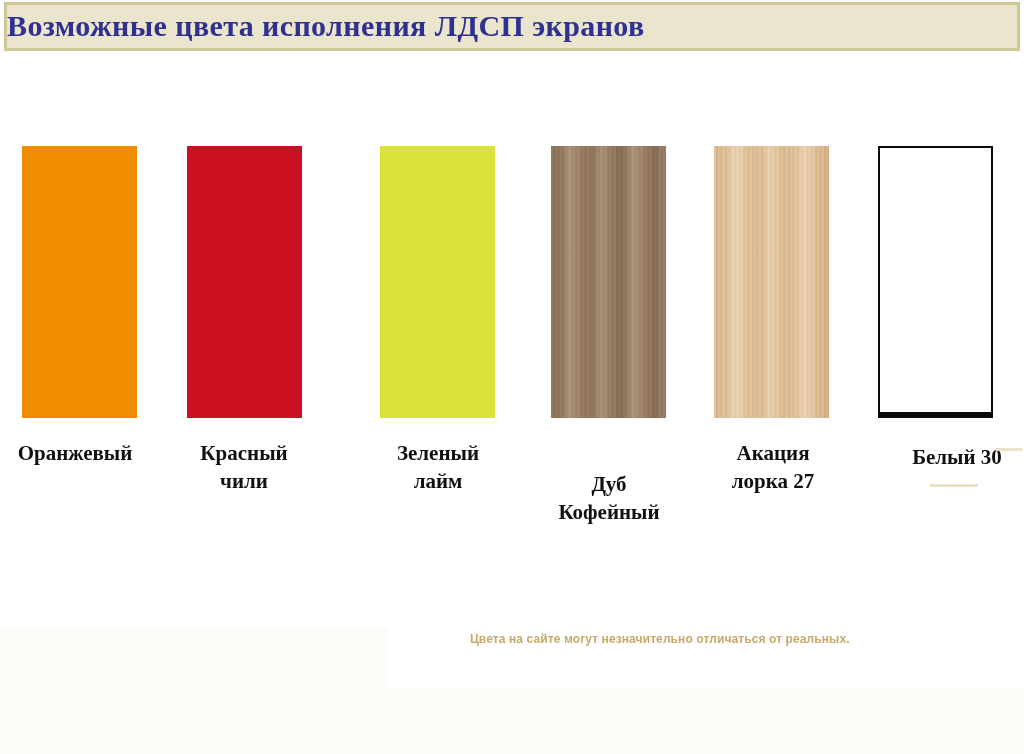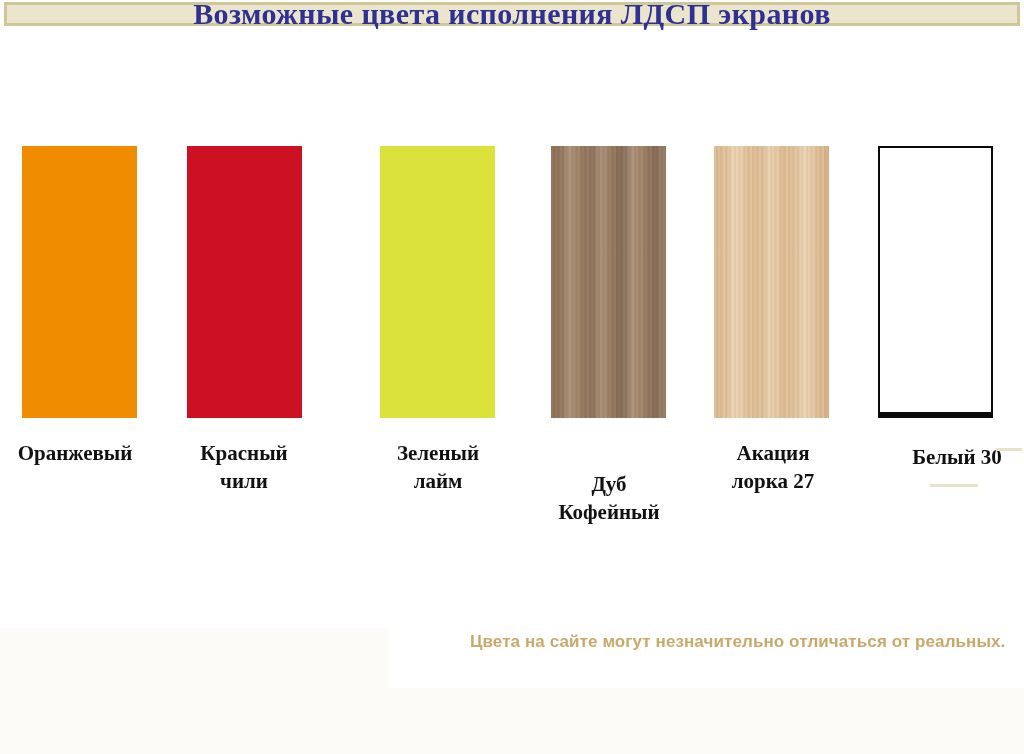--- a/index.html
+++ b/index.html
@@ -15,27 +15,26 @@
     overflow: hidden;
     position: relative;
   }
 
   
   .title-banner {
     position: absolute;
     left: 4px;
     top: 2px;
     width: 1016px;
-    height: 24px;
+    height: 49px;
     background: #ece5ce;
     border: 3px solid #cdc79a;
     box-sizing: border-box;
     display: flex;
     align-items: center;
-    justify-content: center;
   }
   .title-banner-text {
     font-family: "Liberation Serif", "DejaVu Serif", serif;
     font-weight: bold;
     font-size: 30px;
     letter-spacing: 0.4px;
     color: #2e3191;
     white-space: nowrap;
     line-height: 1;
     margin-top: -1px;
@@ -150,21 +149,21 @@
   }
 
   
   .footer-note {
     position: absolute;
     left: 470px;
     top: 632px;
     width: 545px;
     font-family: "Liberation Sans", "DejaVu Sans", sans-serif;
     font-weight: bold;
-    font-size: 17px;
+    font-size: 12px;
     color: #c8a96a;
     letter-spacing: 0.1px;
     white-space: nowrap;
   }
 </style>
 </head>
 <body>
 
 <div class="title-banner">
   <div class="title-banner-text">Возможные цвета исполнения ЛДСП экранов</div>

